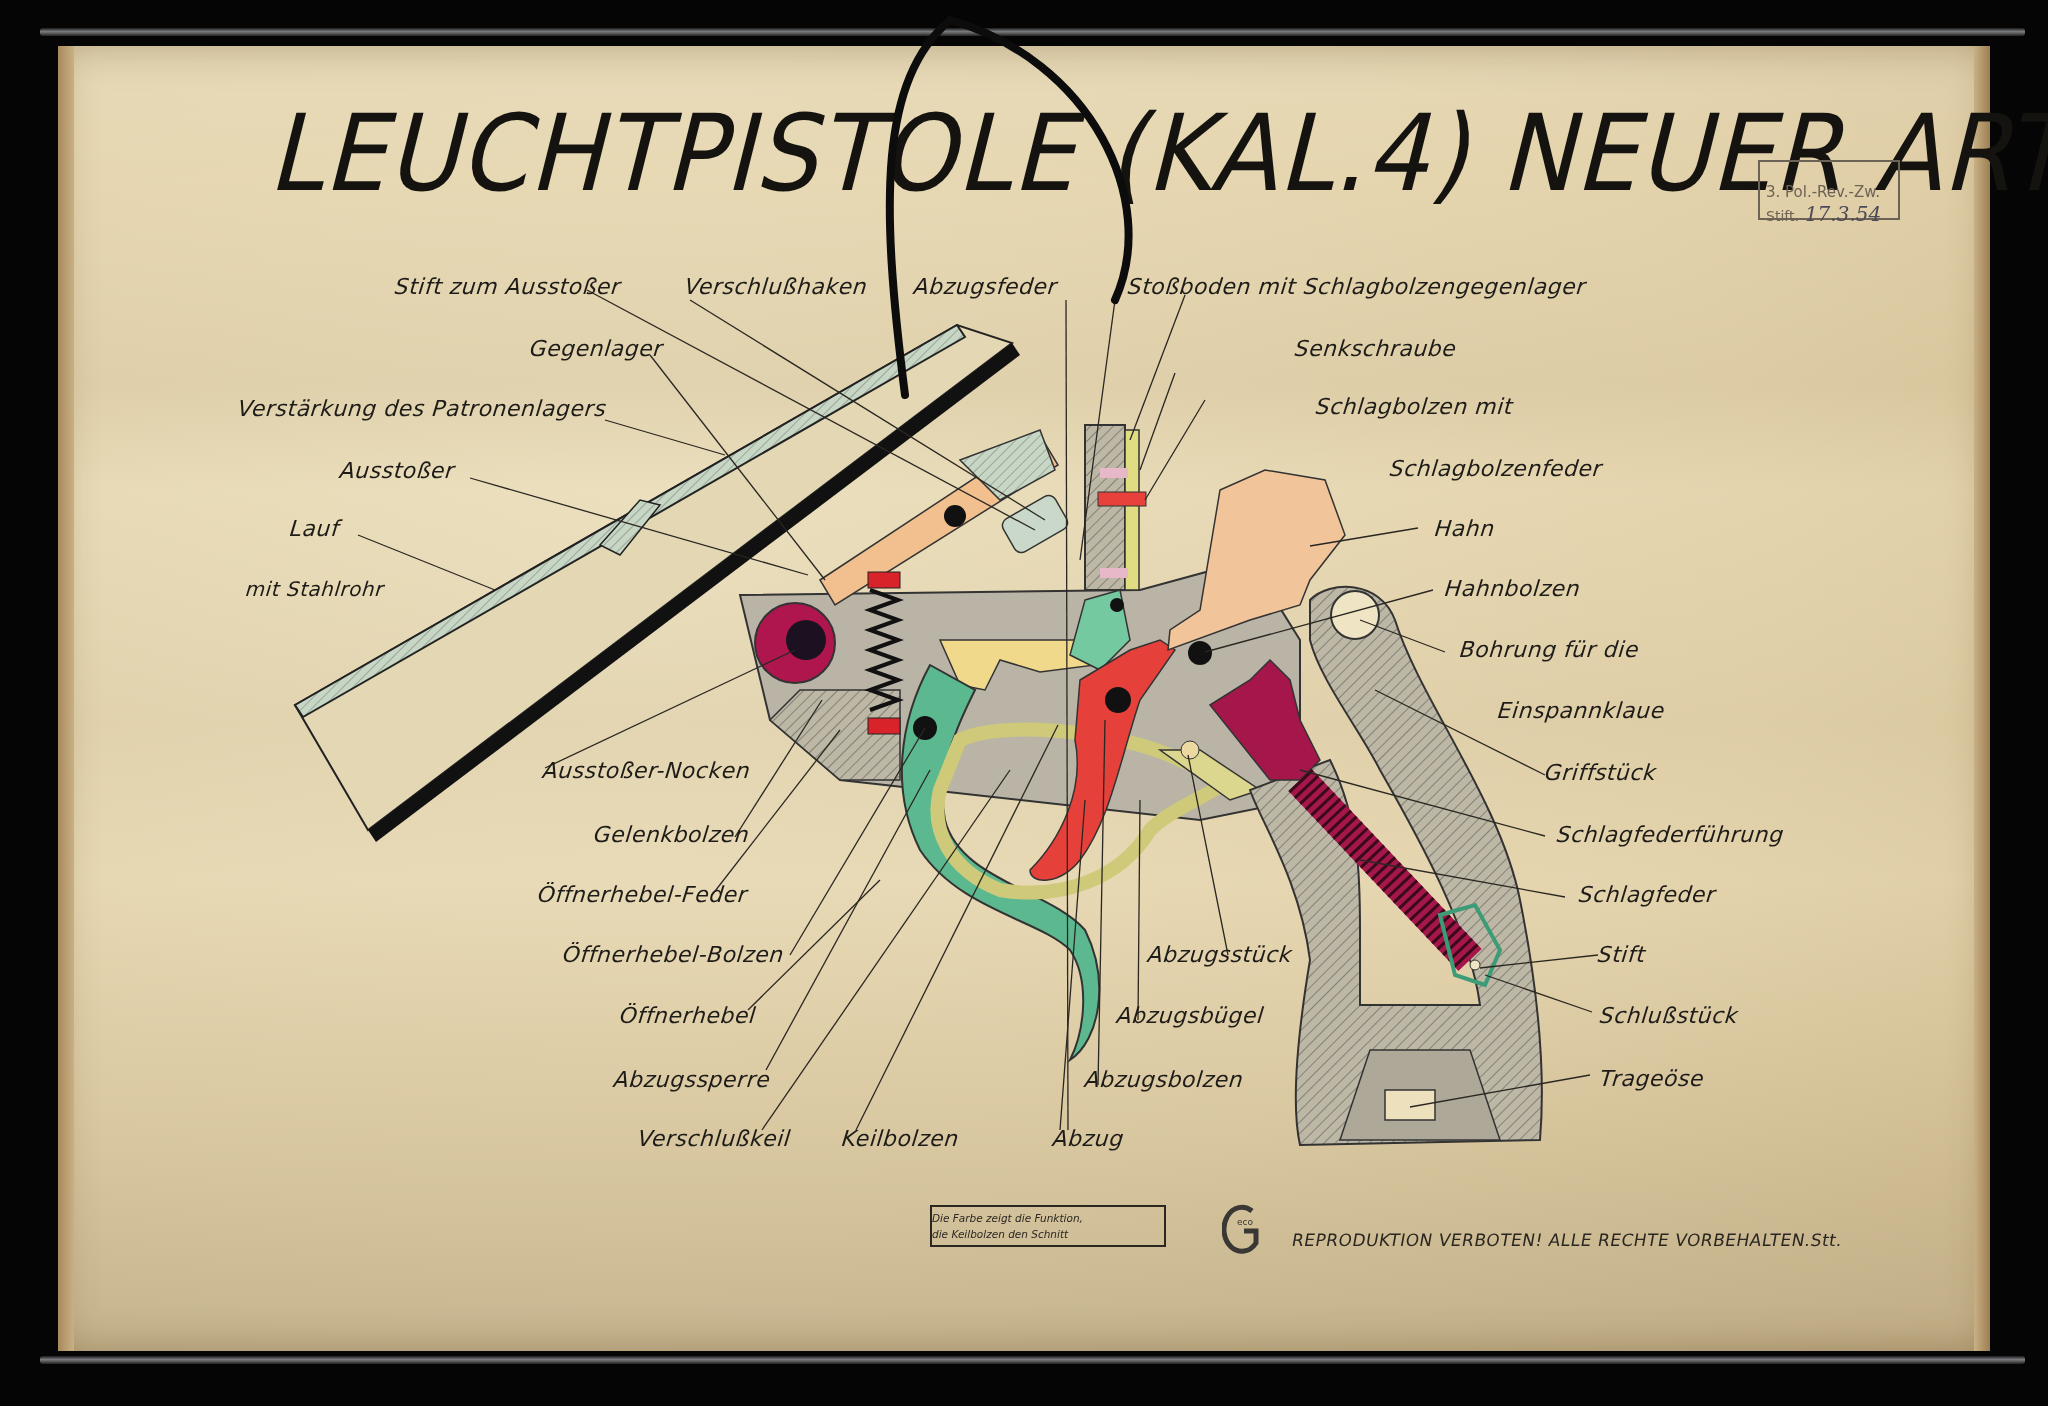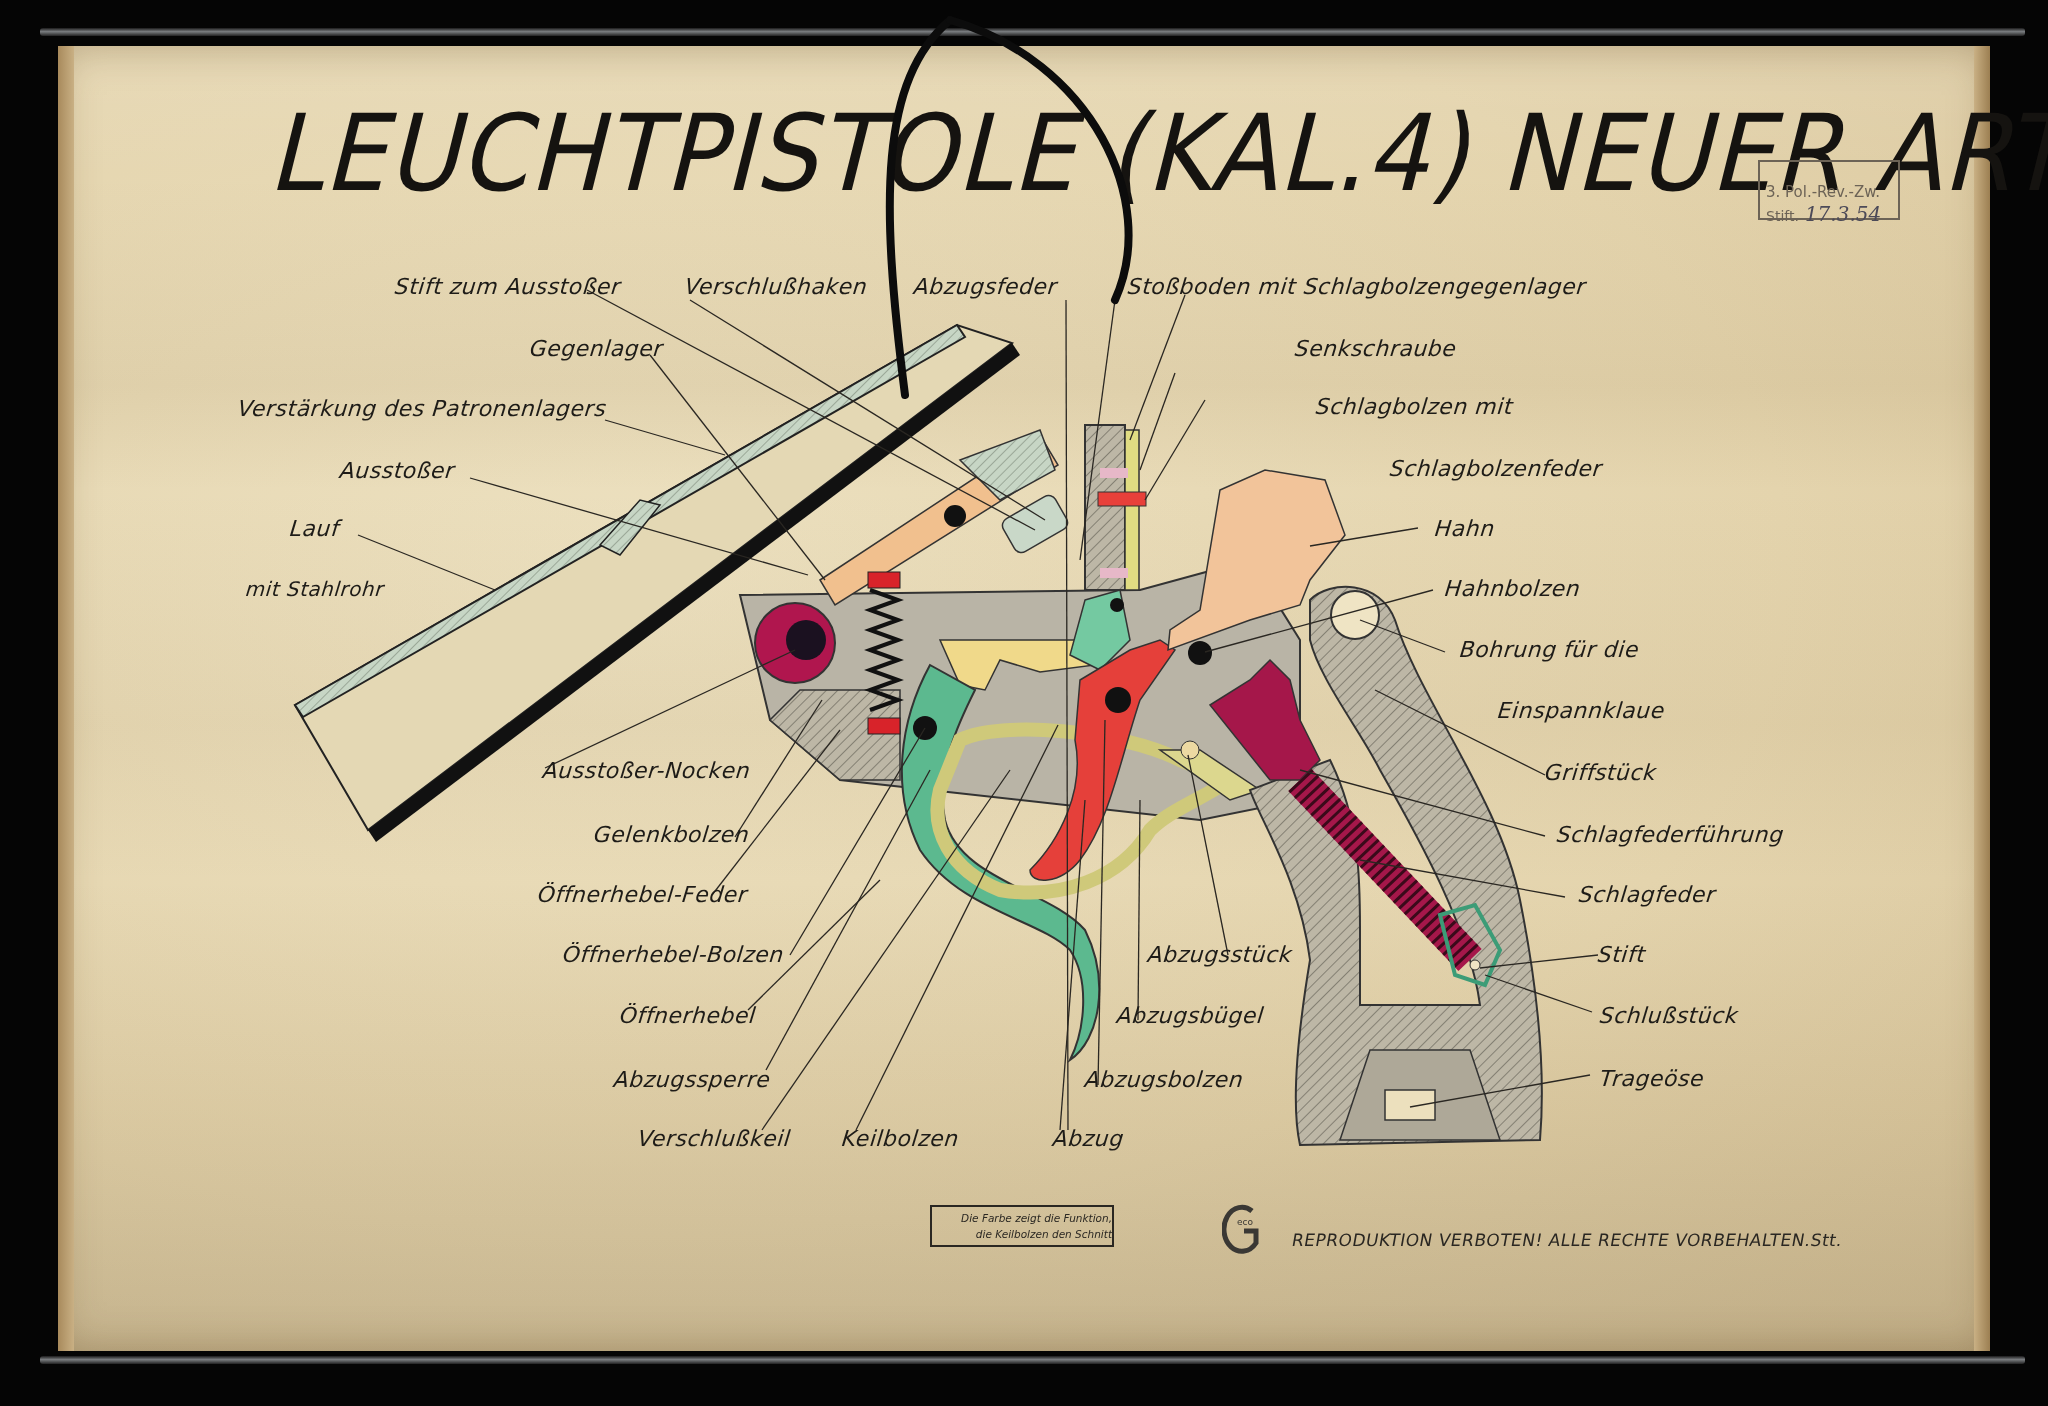--- a/index.html
+++ b/index.html
@@ -14,22 +14,22 @@
     box-shadow:inset 0 0 40px rgba(90,60,20,0.35);}
   .edge-l{position:absolute;left:58px;top:46px;width:16px;height:1305px;background:linear-gradient(90deg,#a88a5c,#c9b084);}
   .edge-r{position:absolute;left:1974px;top:46px;width:16px;height:1305px;background:linear-gradient(90deg,#c9b084,#9c7f52);}
   .title{position:absolute;left:292px;top:92px;font-family:"DejaVu Sans",sans-serif;font-size:98px;font-weight:400;
     letter-spacing:1px;color:#151310;transform:skewX(-14deg) scaleY(1.08);transform-origin:left top;white-space:nowrap;}
   .stamp{position:absolute;left:1758px;top:160px;width:142px;height:60px;border:2px solid #6c6356;color:#6c6356;font-size:15px;line-height:22px;padding:19px 6px;box-sizing:border-box;}
   .stamp .l2{font-size:14px;}
   .stamp .hand{font-family:"DejaVu Serif",serif;font-style:italic;font-size:20px;color:#4c4a58;margin-left:6px;margin-top:24px;}
   svg.diagram{position:absolute;left:0;top:0;}
   .lbl{position:absolute;font-family:"DejaVu Sans",sans-serif;font-style:italic;font-size:22px;color:#1e1c18;white-space:nowrap;transform:skewX(-6deg);letter-spacing:0.5px;}
-  .legend-box{position:absolute;left:930px;top:1205px;width:184px;height:42px;border:2px solid #2a2722;box-sizing:border-box;
-    font-style:italic;font-size:10.5px;color:#2a2722;text-align:right;line-height:16px;padding-top:3px;}
+  .legend-box{position:absolute;left:930px;top:1205px;width:236px;height:42px;border:2px solid #2a2722;box-sizing:border-box;
+    font-style:italic;font-size:10.5px;color:#2a2722;text-align:left;line-height:16px;padding-top:3px;}
   .logo{position:absolute;left:1222px;top:1203px;width:40px;height:52px;}
   .copyright{position:absolute;left:1292px;top:1230px;font-size:17px;color:#2a2722;letter-spacing:0.5px;transform:skewX(-10deg);white-space:nowrap;}
 </style>
 </head>
 <body>
 
 <div class="rod top"></div>
 <div class="poster"></div>
 <div class="edge-l"></div>
 <div class="edge-r"></div>

